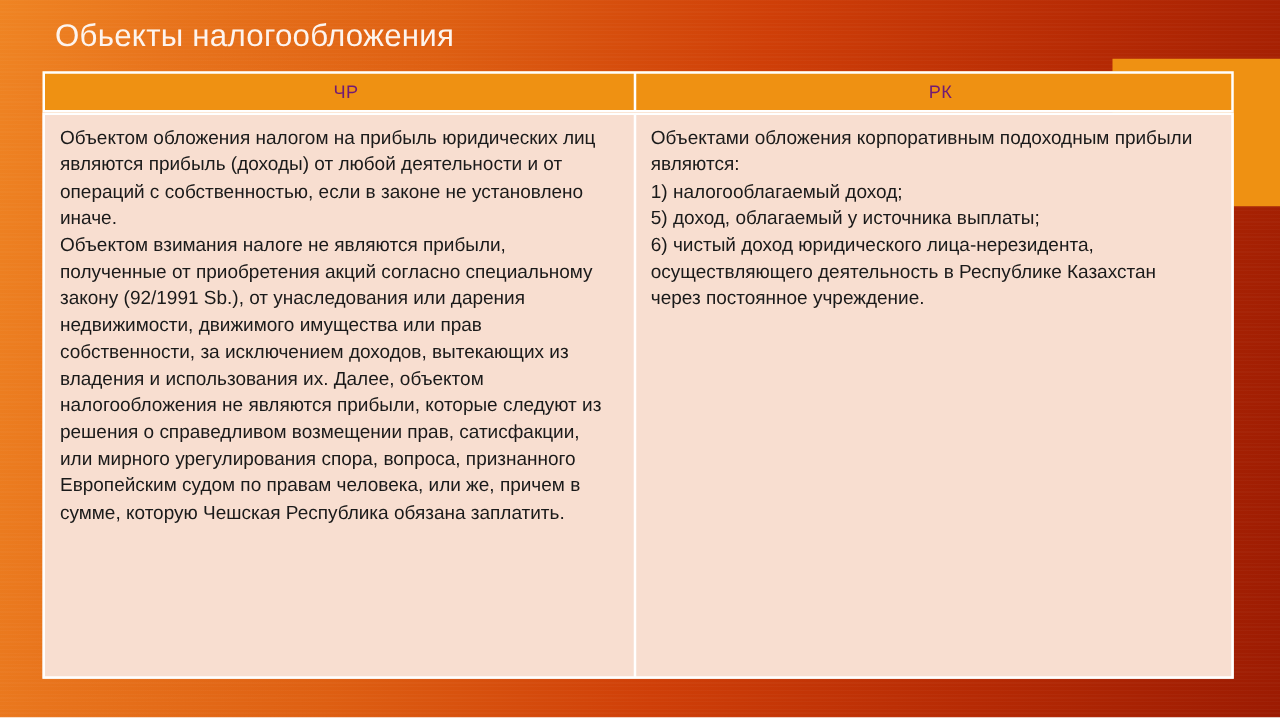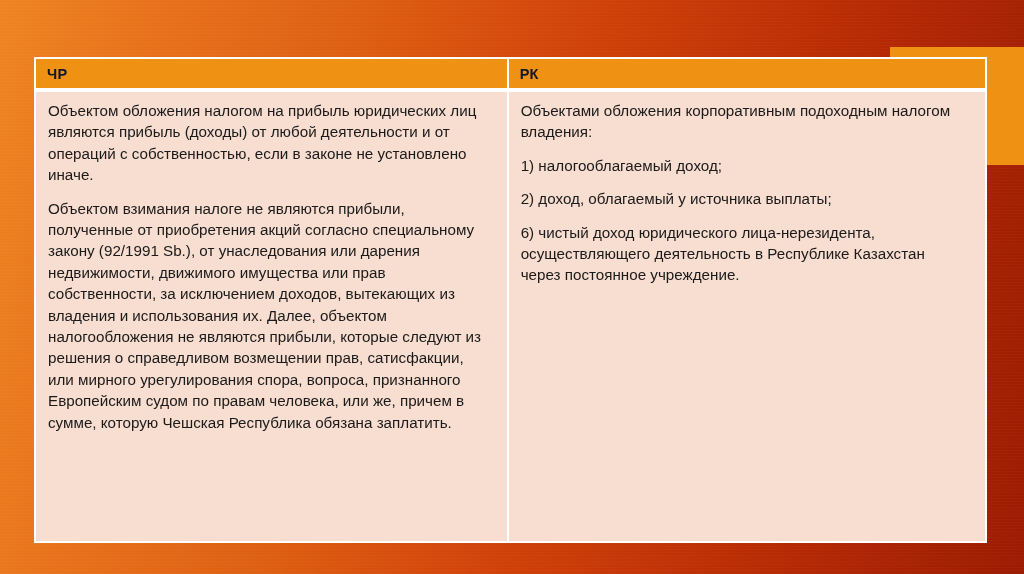--- a/index.html
+++ b/index.html
@@ -82,24 +82,24 @@
     border-collapse: separate;
     border-spacing: 0;
     table-layout: fixed;
   }
   .tbl th, .tbl td {
     vertical-align: top;
     box-sizing: border-box;
   }
   .tbl th {
     background: #ef9112;
-    color: #0f172a;
-    text-align: left;
+    color: #701a75;
+    text-align: center;
     font-size: 14.5px;
-    font-weight: 700;
+    font-weight: 400;
     letter-spacing: .3px;
     height: 33px;
     padding: 7px 0 0 11px;
     border: 2px solid #ffffff;
   }
   .tbl th.c1 { border-right-width: 1px; }
   .tbl th.c2 { border-left-width: 1px; }
 
   .tbl td {
     background: #f8ded0;
@@ -107,29 +107,30 @@
     font-size: 15.2px;
     line-height: 21.4px;
     padding: 8px 20px 10px 12px;
     border: 2px solid #ffffff;
     border-top-width: 2px;
   }
   .tbl td.c1 { border-right-width: 1px; }
   .tbl td.c2 { border-left-width: 1px; }
 
   .cell-text p { margin: 0; }
-  .cell-text p + p { margin-top: 12px; }
+  .cell-text p + p { margin-top: 0; }
 </style>
 </head>
 <body>
 
 <div class="slide">
 
   <div class="deco-block"></div>
 
+  <div class="title">Обьекты налогообложения</div>
 
   <div class="tbl-wrap">
     <table class="tbl">
       <colgroup>
         <col style="width:49.7%">
         <col style="width:50.3%">
       </colgroup>
       <thead>
         <tr>
           <th class="c1">ЧР</th>
@@ -139,23 +140,23 @@
       <tbody>
         <tr>
           <td class="c1">
             <div class="cell-text">
               <p>Объектом обложения налогом на прибыль юридических лиц являются прибыль (доходы) от любой деятельности и от операций с собственностью, если в законе не установлено иначе.</p>
               <p>Объектом взимания налоге не являются прибыли, полученные от приобретения акций согласно специальному закону (92/1991 Sb.), от унаследования или дарения недвижимости, движимого имущества или прав собственности, за исключением доходов, вытекающих из владения и использования их. Далее, объектом налогообложения не являются прибыли, которые следуют из решения о справедливом возмещении прав, сатисфакции, или мирного урегулирования спора, вопроса, признанного Европейским судом по правам человека, или же, причем в сумме, которую Чешская Республика обязана заплатить.</p>
             </div>
           </td>
           <td class="c2">
             <div class="cell-text">
-              <p>Объектами обложения корпоративным подоходным налогом владения:</p>
+              <p>Объектами обложения корпоративным подоходным прибыли являются:</p>
               <p>1) налогооблагаемый доход;</p>
-              <p>2) доход, облагаемый у источника выплаты;</p>
+              <p>5) доход, облагаемый у источника выплаты;</p>
               <p>6) чистый доход юридического лица-нерезидента, осуществляющего деятельность в Республике Казахстан через постоянное учреждение.</p>
             </div>
           </td>
         </tr>
       </tbody>
     </table>
   </div>
 
 </div>
 

